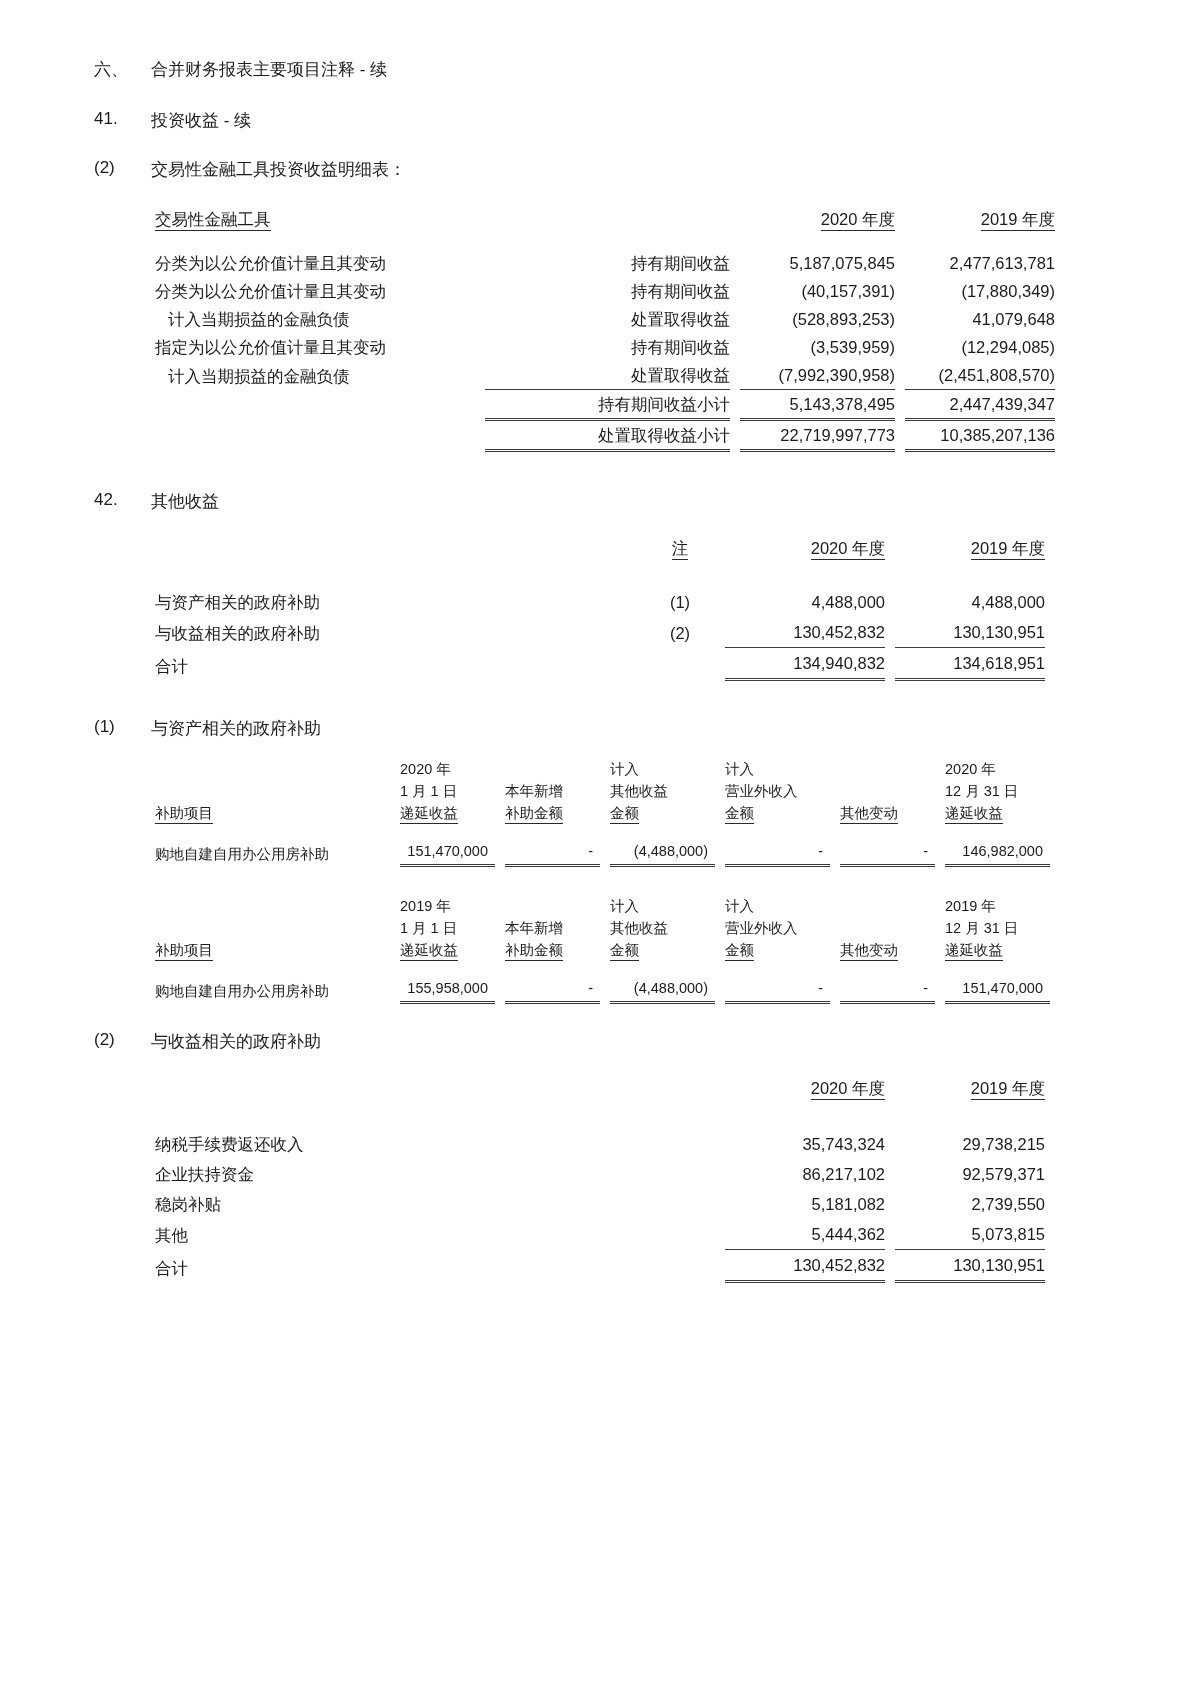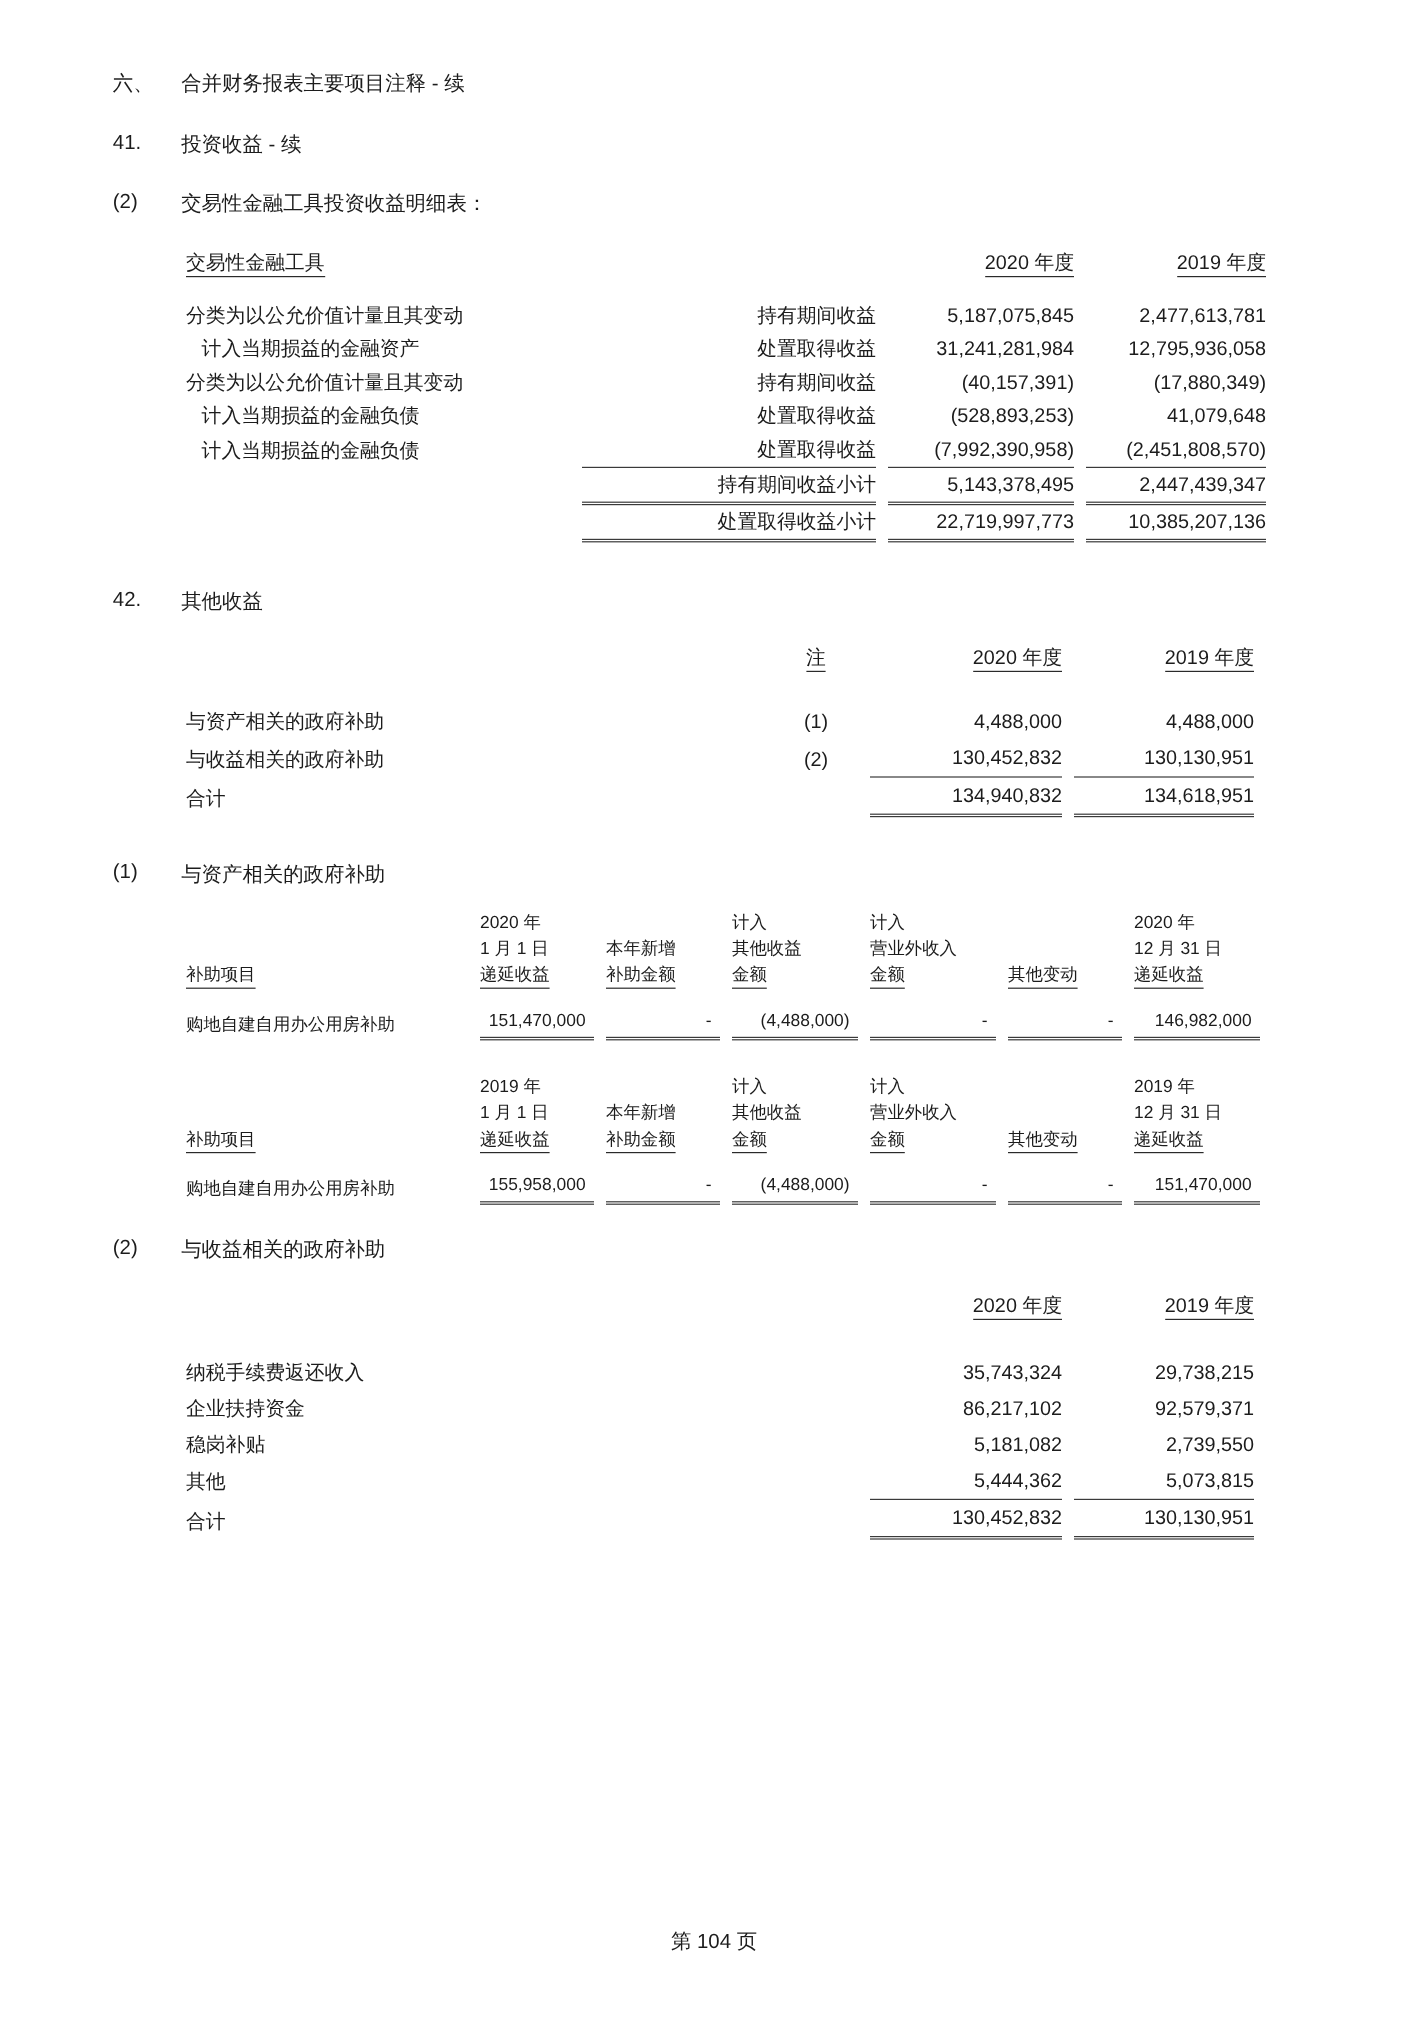--- a/index.html
+++ b/index.html
@@ -84,36 +84,36 @@
       <td class="v"><span class="u">2020 年度</span></td>
       <td class="v"><span class="u">2019 年度</span></td>
     </tr>
     <tr>
       <td>分类为以公允价值计量且其变动</td>
       <td class="v">持有期间收益</td>
       <td class="v">5,187,075,845</td>
       <td class="v">2,477,613,781</td>
     </tr>
     <tr>
-      <td class="ind">计入当期损益的金融资产</td>
-      <td class="v">处置取得收益</td>
-      <td class="v">31,241,281,984</td>
-      <td class="v">12,795,936,058</td>
-    </tr>
-    <tr>
       <td>分类为以公允价值计量且其变动</td>
       <td class="v">持有期间收益</td>
       <td class="v">(40,157,391)</td>
       <td class="v">(17,880,349)</td>
     </tr>
     <tr>
       <td class="ind">计入当期损益的金融负债</td>
       <td class="v">处置取得收益</td>
       <td class="v">(528,893,253)</td>
       <td class="v">41,079,648</td>
+    </tr>
+    <tr>
+      <td>指定为以公允价值计量且其变动</td>
+      <td class="v">持有期间收益</td>
+      <td class="v">(3,539,959)</td>
+      <td class="v">(12,294,085)</td>
     </tr>
     <tr class="rule">
       <td class="ind">计入当期损益的金融负债</td>
       <td class="v">处置取得收益</td>
       <td class="v">(7,992,390,958)</td>
       <td class="v">(2,451,808,570)</td>
     </tr>
     <tr class="dbl">
       <td></td>
       <td class="v">持有期间收益小计</td>
@@ -332,15 +332,14 @@
       <td class="v">5,073,815</td>
     </tr>
     <tr class="dbl">
       <td>合计</td>
       <td class="v">130,452,832</td>
       <td class="v">130,130,951</td>
     </tr>
   </tbody>
     </table>
 
-  <div class="footer">第 104 页</div>
 
 </div>
 
 </body></html>

